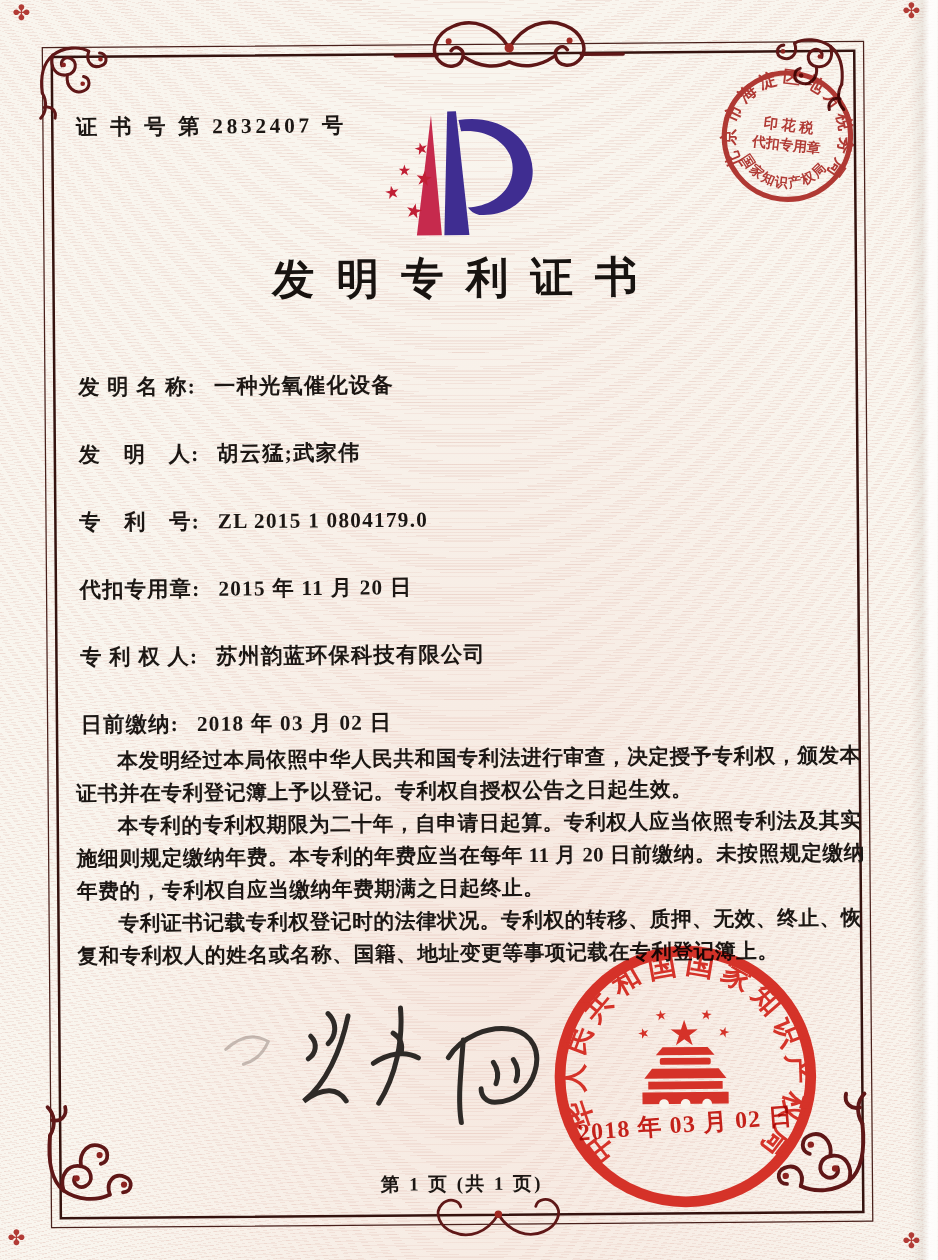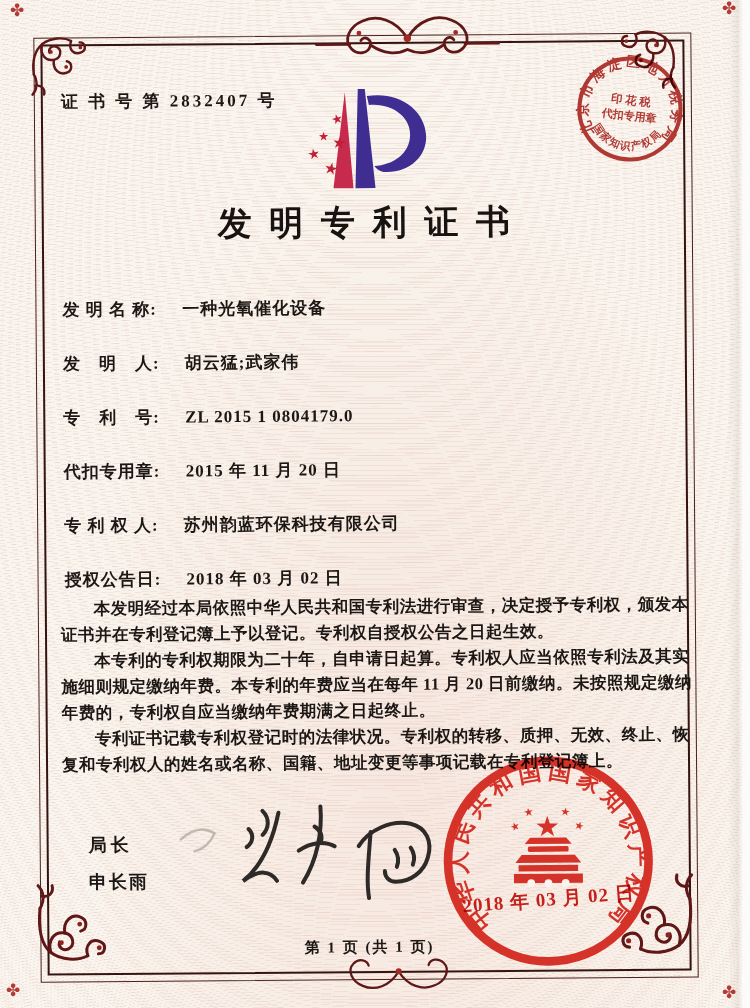--- a/index.html
+++ b/index.html
@@ -14,21 +14,21 @@
     background:linear-gradient(to right, rgba(0,0,0,0) 0%, rgba(120,100,90,0.10) 45%, rgba(255,255,255,0.8) 70%, #fdfcfa 100%);}
   .tilt{position:absolute;inset:0;transform:rotate(-0.45deg);}
   .frame-a{position:absolute;left:37px;top:35px;right:55px;bottom:28px;border:1.6px solid #4a211c;}
   .frame-b{position:absolute;left:44px;top:42px;right:62px;bottom:35px;border:2.8px solid #35130f;}
   .cert-number{position:absolute;left:64px;top:88px;font-size:17px;font-weight:600;letter-spacing:3px;}
   .logo{position:absolute;left:290px;top:86px;width:175px;height:108px;}
   .doc-title{position:absolute;left:36px;top:200px;width:660px;text-align:center;
     font-size:34px;font-weight:700;letter-spacing:0.52em;text-indent:0.52em;color:#181310;}
   .fields{position:absolute;left:64px;top:296px;display:flex;flex-direction:column;gap:31px;}
   .field-row{font-size:17px;font-weight:600;letter-spacing:1px;white-space:nowrap;}
-  .f-label{margin-right:20px;}
+  .f-label{margin-right:9px;}
   .body-text{position:absolute;left:60px;top:594px;width:634px;font-size:16.5px;
     line-height:1.58;font-weight:600;letter-spacing:0.5px;}
   .body-text p{margin:0;text-indent:2em;}
   .signer{position:absolute;left:86px;top:831px;font-size:18px;font-weight:600;letter-spacing:4px;}
   .signer .name{margin-top:13px;letter-spacing:2px;}
   .signature{position:absolute;left:150px;top:798px;width:300px;height:118px;mix-blend-mode:multiply;}
   .seal-main{position:absolute;left:428px;top:745px;width:235px;height:235px;
     mix-blend-mode:multiply;opacity:.95;}
   .seal-date{position:absolute;left:438px;top:888px;width:215px;text-align:center;
     font-size:19px;font-weight:700;color:#c4211a;letter-spacing:1px;transform:rotate(-4deg);
@@ -178,38 +178,34 @@
           <span class="f-label">代扣专用章:</span>
           <span class="f-value">2015 年 11 月 20 日</span>
         </div>
 
         <div class="field-row">
           <span class="f-label">专 利 权 人:</span>
           <span class="f-value">苏州韵蓝环保科技有限公司</span>
         </div>
 
         <div class="field-row">
-          <span class="f-label">授权公告日:</span>
+          <span class="f-label">日前缴纳:</span>
           <span class="f-value">2018 年 03 月 02 日</span>
         </div>
       </div>
 
     <div class="body-text">
 
         <p>本发明经过本局依照中华人民共和国专利法进行审查，决定授予专利权，颁发本证书并在专利登记簿上予以登记。专利权自授权公告之日起生效。</p>
 
         <p>本专利的专利权期限为二十年，自申请日起算。专利权人应当依照专利法及其实施细则规定缴纳年费。本专利的年费应当在每年 11 月 20 日前缴纳。未按照规定缴纳年费的，专利权自应当缴纳年费期满之日起终止。</p>
 
         <p>专利证书记载专利权登记时的法律状况。专利权的转移、质押、无效、终止、恢复和专利权人的姓名或名称、国籍、地址变更等事项记载在专利登记簿上。</p>
       </div>
 
-    <div class="signer">
-      <div>局长</div>
-      <div class="name">申长雨</div>
-    </div>
 
     <svg class="signature" viewBox="0 0 300 118">
       <g stroke="#9a8d85" fill="none" stroke-width="2.4" stroke-linecap="round" opacity="0.55">
         <path d="M28,40 q18,-16 34,-6 q-6,14 -20,18"></path>
       </g>
       <g stroke="#2e2a27" fill="none" stroke-width="4" stroke-linecap="round">
         <path d="M96,30 c6,6 4,14 -2,18"></path>
         <path d="M110,12 c8,8 6,18 0,24"></path>
         <path d="M126,14 c-6,28 -18,54 -36,68 c16,-12 28,-10 34,0"></path>
         <path d="M168,8 c2,26 -4,54 -18,76"></path>

